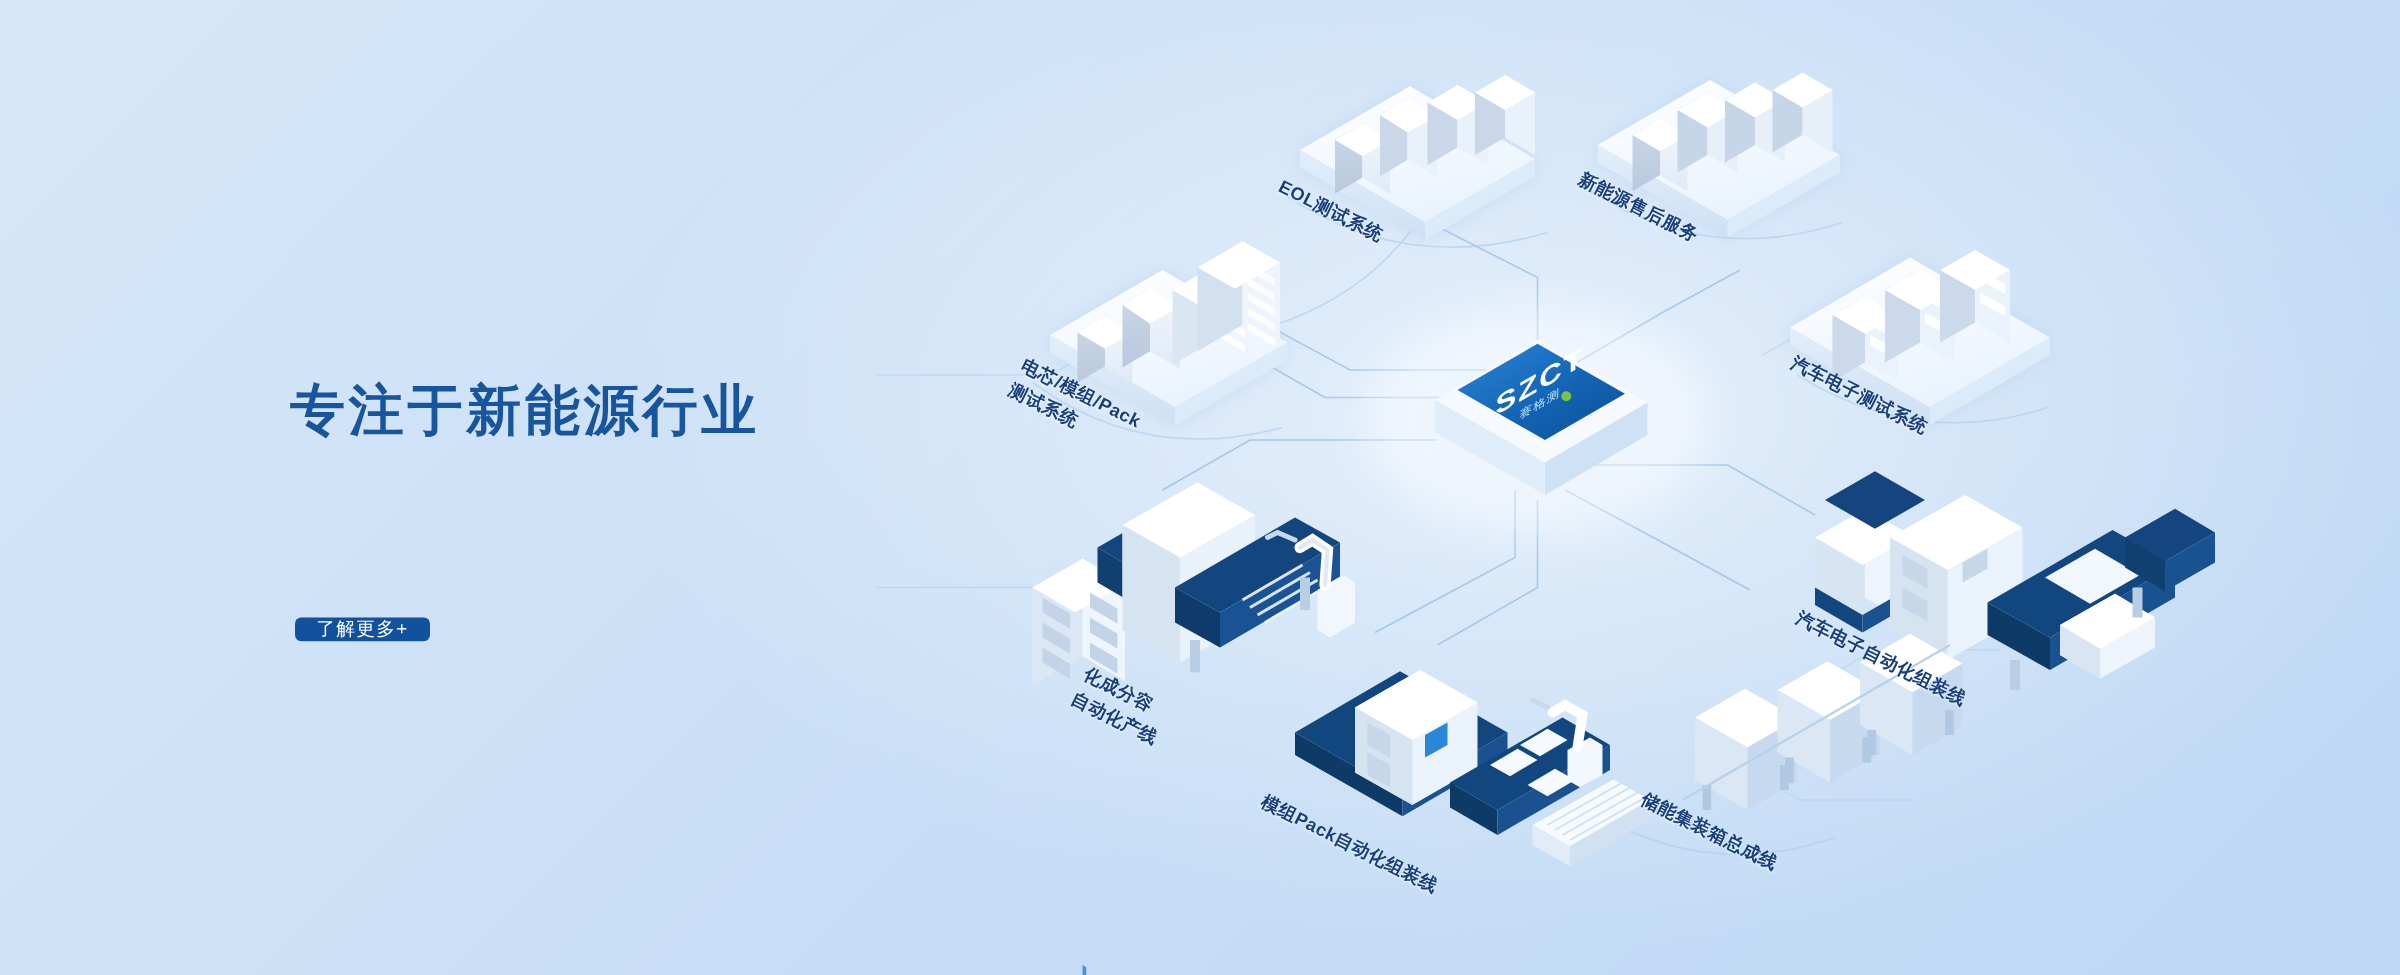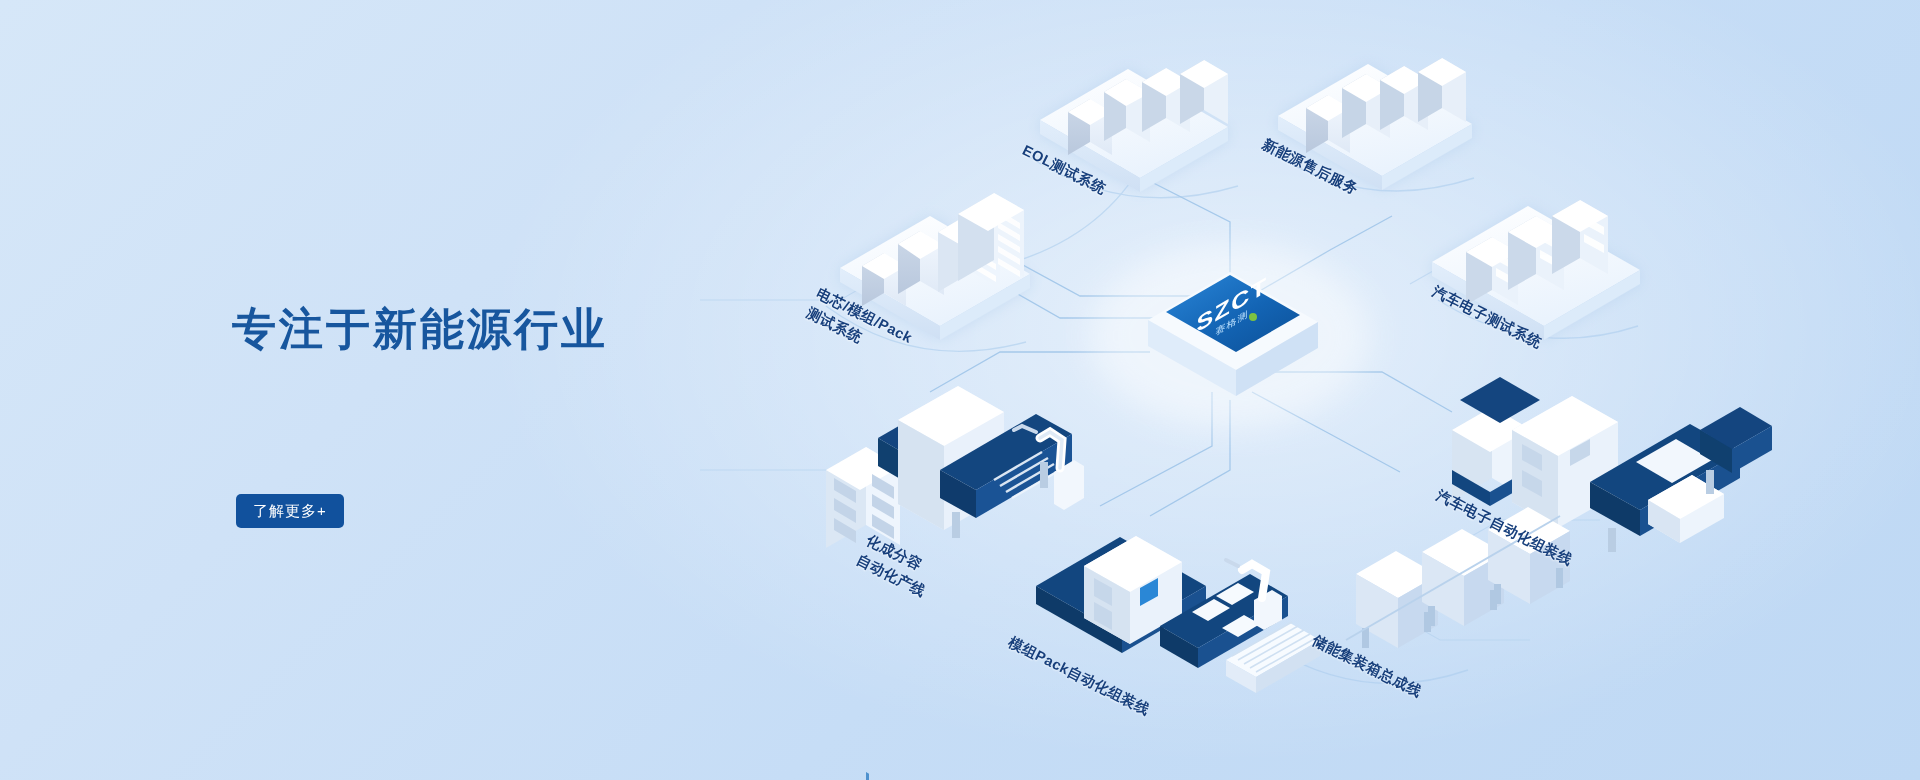--- a/index.html
+++ b/index.html
@@ -17,21 +17,21 @@
   
   .copy{position:absolute;left:232px;top:300px;}
   .headline{
     color:#17569e;font-weight:bold;font-size:44px;line-height:1.32;
     letter-spacing:3px;white-space:nowrap;margin:0;
   }
   .headline .ln{display:block;}
   .cta{
     position:absolute;left:236px;top:494px;
     display:inline-flex;align-items:center;justify-content:center;
-    height:34px;padding:0 17px;border:none;border-radius:5px;
+    height:19px;padding:0 17px;border:none;border-radius:5px;
     background:#11519d;color:#ffffff;font-size:15px;letter-spacing:1px;
     font-family:"Liberation Sans","DejaVu Sans",sans-serif;cursor:pointer;
   }
   
   #iso{position:absolute;left:0;top:0;width:1920px;height:780px;}
   
   .lbl{
     position:absolute;color:#173f7c;font-size:14.5px;font-weight:bold;
     letter-spacing:.5px;line-height:1.5;white-space:nowrap;
     transform-origin:0 0;

